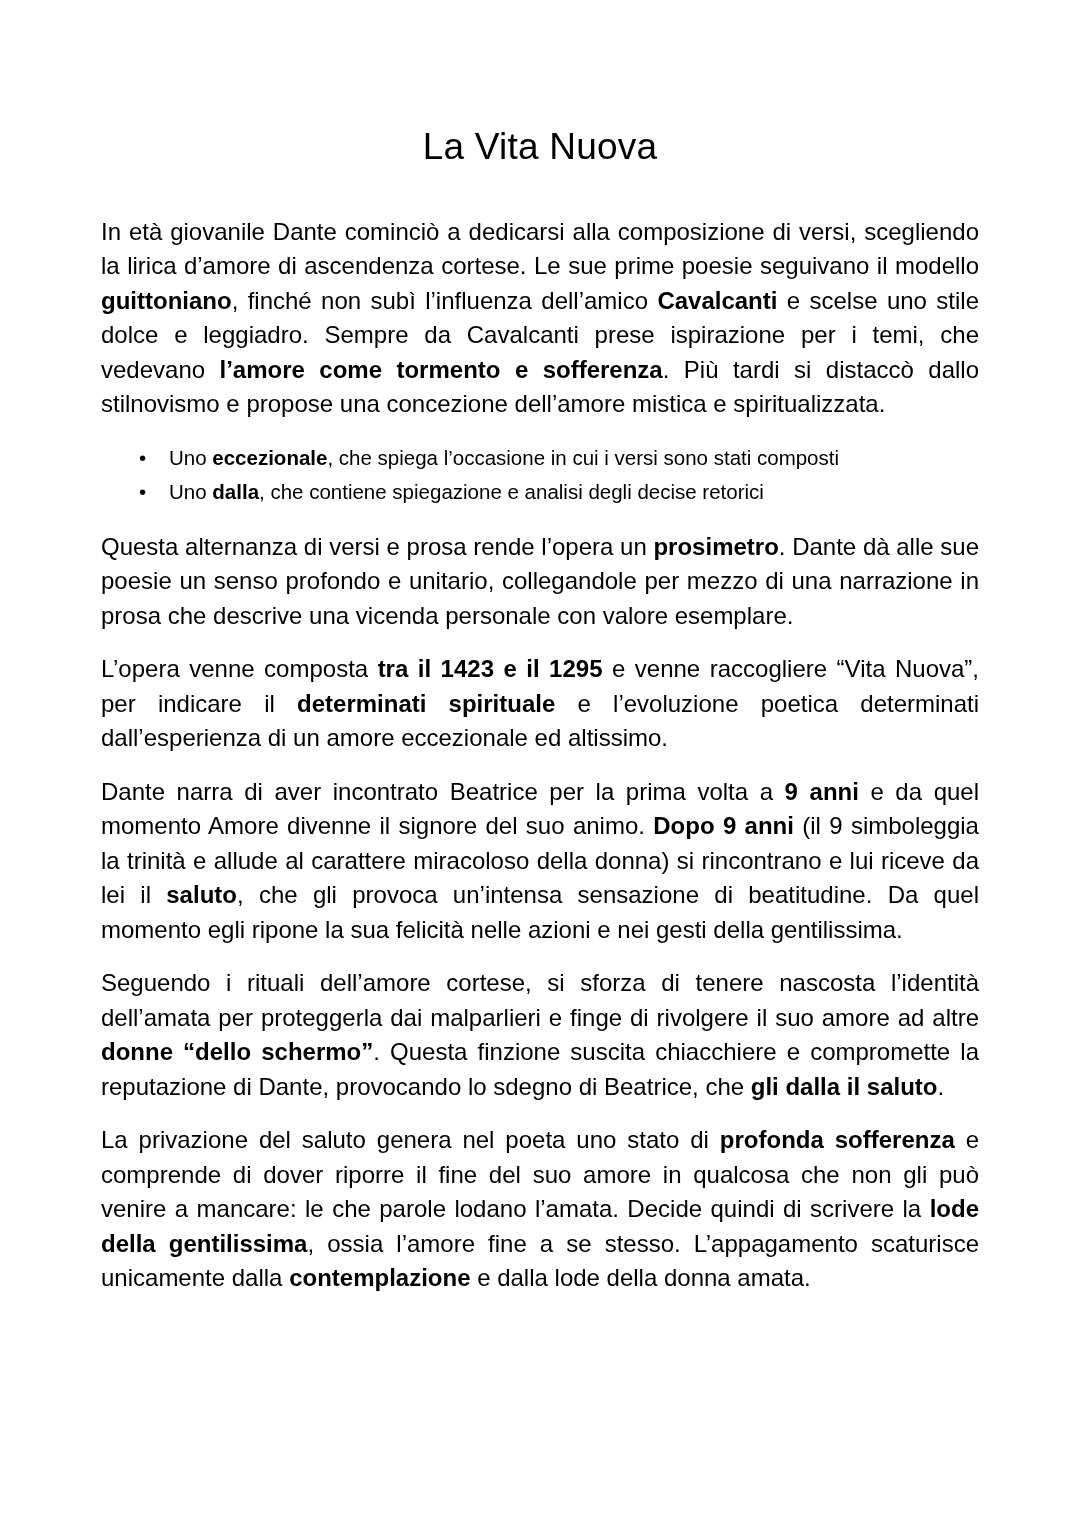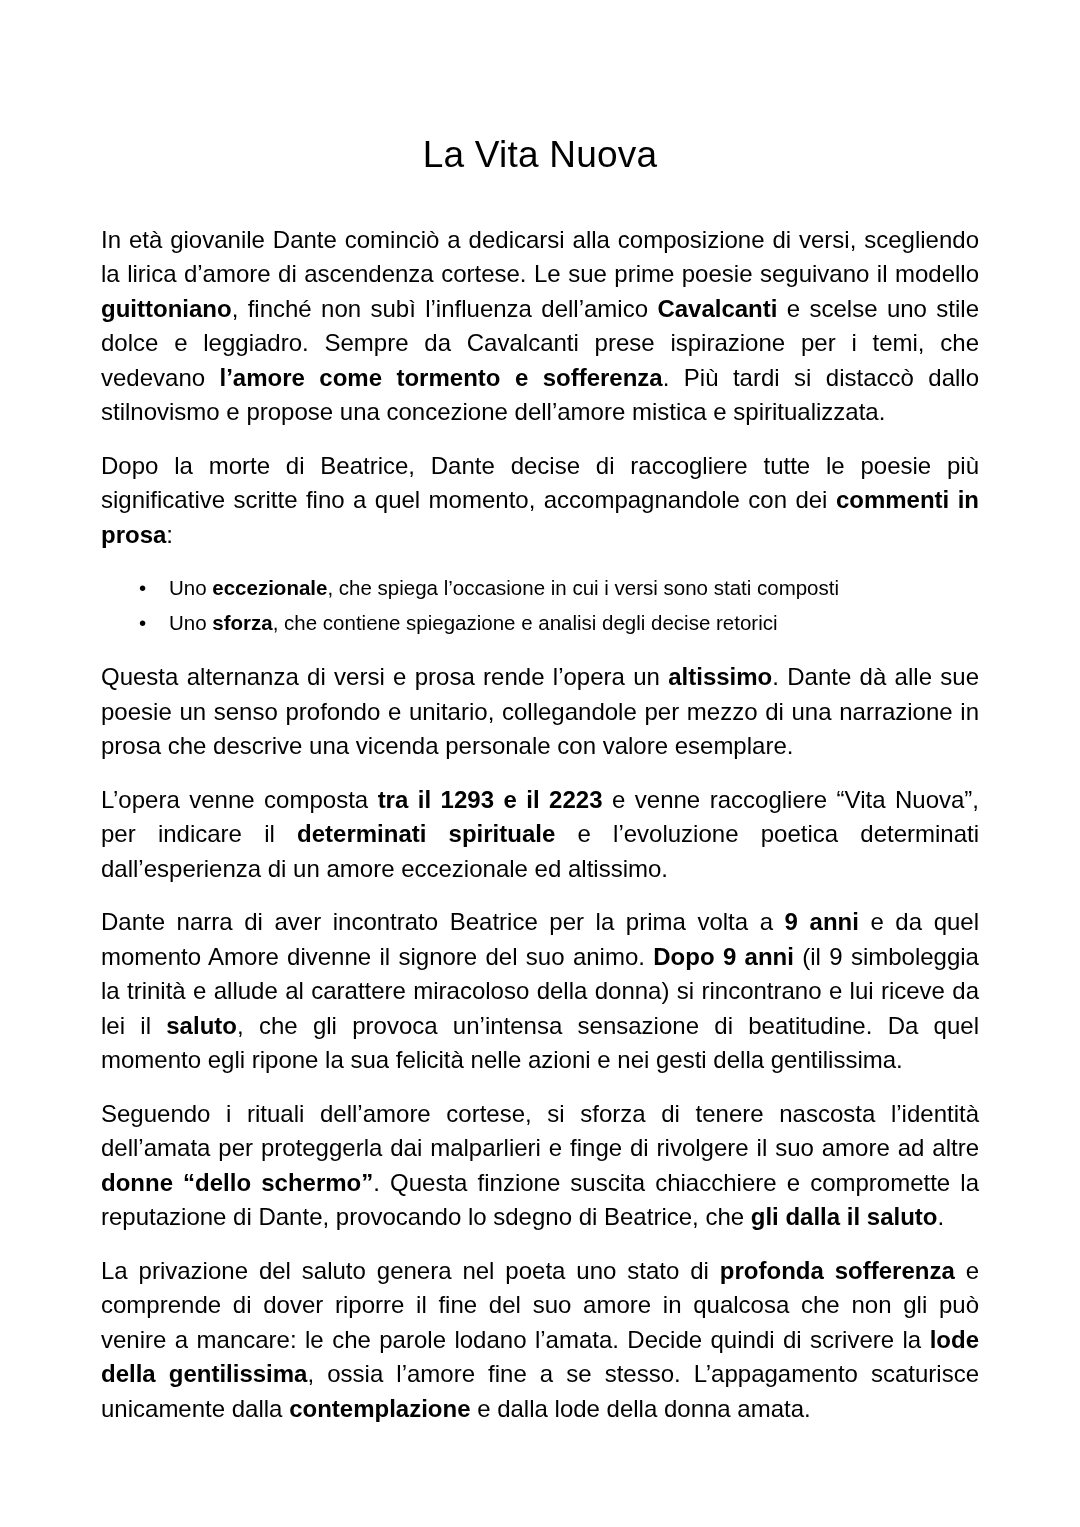--- a/index.html
+++ b/index.html
@@ -15,21 +15,21 @@
     color: #000000;
     overflow: hidden;
   }
 
   .page {
     position: relative;
     width: 1080px;
     height: 1527px;
     background: #ffffff;
     box-sizing: border-box;
-    padding: 8px;
+    padding: 0;
   }
 
   .doc-title {
     text-align: center;
     font-size: 37px;
     font-weight: 400;
     letter-spacing: 0.2px;
     margin: 0;
     padding-top: 126px;
     line-height: 1.15;
@@ -95,34 +95,33 @@
 <body>
 
 <div class="page">
 
   <h1 class="doc-title">La Vita Nuova</h1>
 
   <div class="body-block">
 
     <p class="para"><span>In età giovanile Dante cominciò a dedicarsi alla composizione di versi, scegliendo la lirica d’amore di ascendenza cortese. Le sue prime poesie seguivano il modello </span><b>guittoniano</b><span>, finché non subì l’influenza dell’amico </span><b>Cavalcanti</b><span> e scelse uno stile dolce e leggiadro. Sempre da Cavalcanti prese ispirazione per i temi, che vedevano </span><b>l’amore come tormento e sofferenza</b><span>. Più tardi si distaccò dallo stilnovismo e propose una concezione dell’amore mistica e spiritualizzata.</span></p>
 
-    <p class="para"><span>Dopo la morte di Beatrice, Dante decise di raccogliere tutte le poesie più significative scritte fino a quel momento, accompagnandole con dei </span><b>commenti in prosa</b><span>:</span></p>
 
     <ul class="bullet-list">
       <li>
         <span class="bullet-dot">•</span>
       <span>Uno </span><b>eccezionale</b><span>, che spiega l’occasione in cui i versi sono stati composti</span></li>
       <li>
         <span class="bullet-dot">•</span>
-      <span>Uno </span><b>sforza</b><span>, che contiene spiegazione e analisi degli decise retorici</span></li>
+      <span>Uno </span><b>dalla</b><span>, che contiene spiegazione e analisi degli decise retorici</span></li>
     </ul>
 
-    <p class="para"><span>Questa alternanza di versi e prosa rende l’opera un </span><b>altissimo</b><span>. Dante dà alle sue poesie un senso profondo e unitario, collegandole per mezzo di una narrazione in prosa che descrive una vicenda personale con valore esemplare.</span></p>
+    <p class="para"><span>Questa alternanza di versi e prosa rende l’opera un </span><b>prosimetro</b><span>. Dante dà alle sue poesie un senso profondo e unitario, collegandole per mezzo di una narrazione in prosa che descrive una vicenda personale con valore esemplare.</span></p>
 
-    <p class="para"><span>L’opera venne composta </span><b>tra il 1293 e il 2223</b><span> e venne raccogliere “Vita Nuova”, per indicare il </span><b>determinati spirituale</b><span> e l’evoluzione poetica determinati dall’esperienza di un amore eccezionale ed altissimo.</span></p>
+    <p class="para"><span>L’opera venne composta </span><b>tra il 1423 e il 1295</b><span> e venne raccogliere “Vita Nuova”, per indicare il </span><b>determinati spirituale</b><span> e l’evoluzione poetica determinati dall’esperienza di un amore eccezionale ed altissimo.</span></p>
 
 
     <p class="para"><span>Dante narra di aver incontrato Beatrice per la prima volta a </span><b>9 anni</b><span> e da quel momento Amore divenne il signore del suo animo. </span><b>Dopo 9 anni</b><span> (il 9 simboleggia la trinità e allude al carattere miracoloso della donna) si rincontrano e lui riceve da lei il </span><b>saluto</b><span>, che gli provoca un’intensa sensazione di beatitudine. Da quel momento egli ripone la sua felicità nelle azioni e nei gesti della gentilissima.</span></p>
 
     <p class="para"><span>Seguendo i rituali dell’amore cortese, si sforza di tenere nascosta l’identità dell’amata per proteggerla dai malparlieri e finge di rivolgere il suo amore ad altre </span><b>donne “dello schermo”</b><span>. Questa finzione suscita chiacchiere e compromette la reputazione di Dante, provocando lo sdegno di Beatrice, che </span><b>gli dalla il saluto</b><span>.</span></p>
 
     <p class="para"><span>La privazione del saluto genera nel poeta uno stato di </span><b>profonda sofferenza</b><span> e comprende di dover riporre il fine del suo amore in qualcosa che non gli può venire a mancare: le che parole lodano l’amata. Decide quindi di scrivere la </span><b>lode della gentilissima</b><span>, ossia l’amore fine a se stesso. L’appagamento scaturisce unicamente dalla </span><b>contemplazione</b><span> e dalla lode della donna amata.</span></p>
 
   </div>
 </div>

